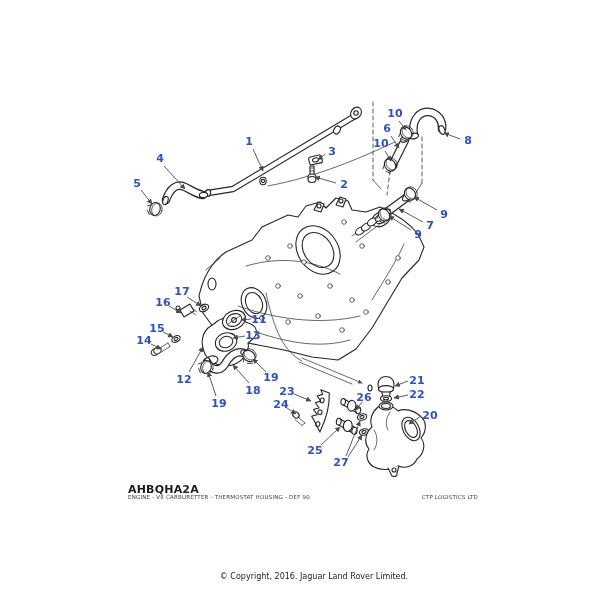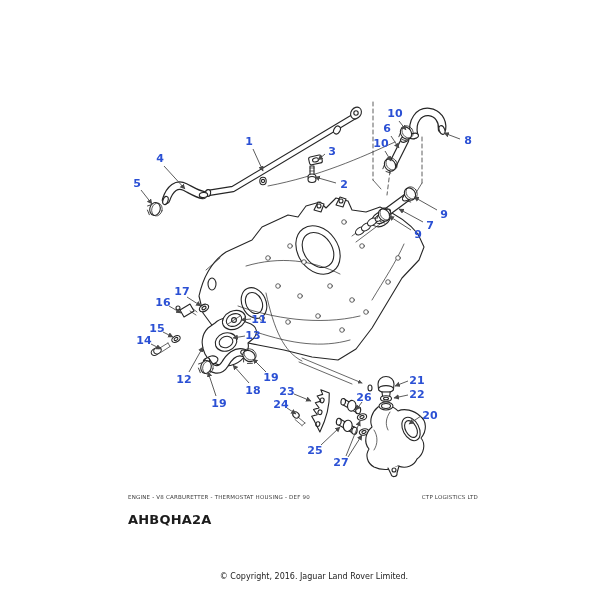--- a/index.html
+++ b/index.html
@@ -9,21 +9,21 @@
   .art{stroke:var(--line,#262626);fill:none;stroke-width:1.1;stroke-linecap:round;stroke-linejoin:round;}
   .wfill{fill:#ffffff;}
   .thin{stroke-width:0.7;}
   .hosecore{stroke:#ffffff;stroke-width:6.2;fill:none;}
   .hoseskin{stroke:var(--line,#262626);stroke-width:8.6;fill:none;stroke-linecap:round;}
   .pipecore{stroke:#ffffff;stroke-width:4.2;fill:none;}
   .pipeskin{stroke:var(--line,#262626);stroke-width:6.4;fill:none;stroke-linecap:round;}
   .dash{stroke:#4d4d4d;stroke-width:0.9;stroke-dasharray:4 3;fill:none;}
   .leader{stroke:var(--leader,#4a4a4a);stroke-width:0.9;fill:none;}
   .callout{fill:var(--callout,#2b50d4);font:bold 11px "DejaVu Sans",sans-serif;text-anchor:middle;}
-  .footer-code{position:absolute;left:128px;top:483px;font-size:13px;font-weight:bold;color:#1c1c1c;letter-spacing:0.2px;margin-top:29px;}
+  .footer-code{position:absolute;left:128px;top:483px;font-size:11px;font-weight:bold;color:#1c1c1c;letter-spacing:0.2px;}
   .footer-desc{position:absolute;left:128px;top:494px;font-size:5.5px;color:#3a3a3a;letter-spacing:0.2px;}
   .footer-vendor{position:absolute;right:122px;top:494px;font-size:5.5px;color:#3a3a3a;letter-spacing:0.2px;}
   .footer-copy{position:absolute;left:0;top:572px;width:600px;text-align:center;font-size:8px;color:#222222;margin-left:14px;}
 </style>
 </head>
 <body>
 
 <div class="figure" style="--line: #262626; --leader: #4a4a4a; --callout: #2b50d4;">
 
 <svg id="diagram-svg" width="600" height="600" viewBox="0 0 600 600">

